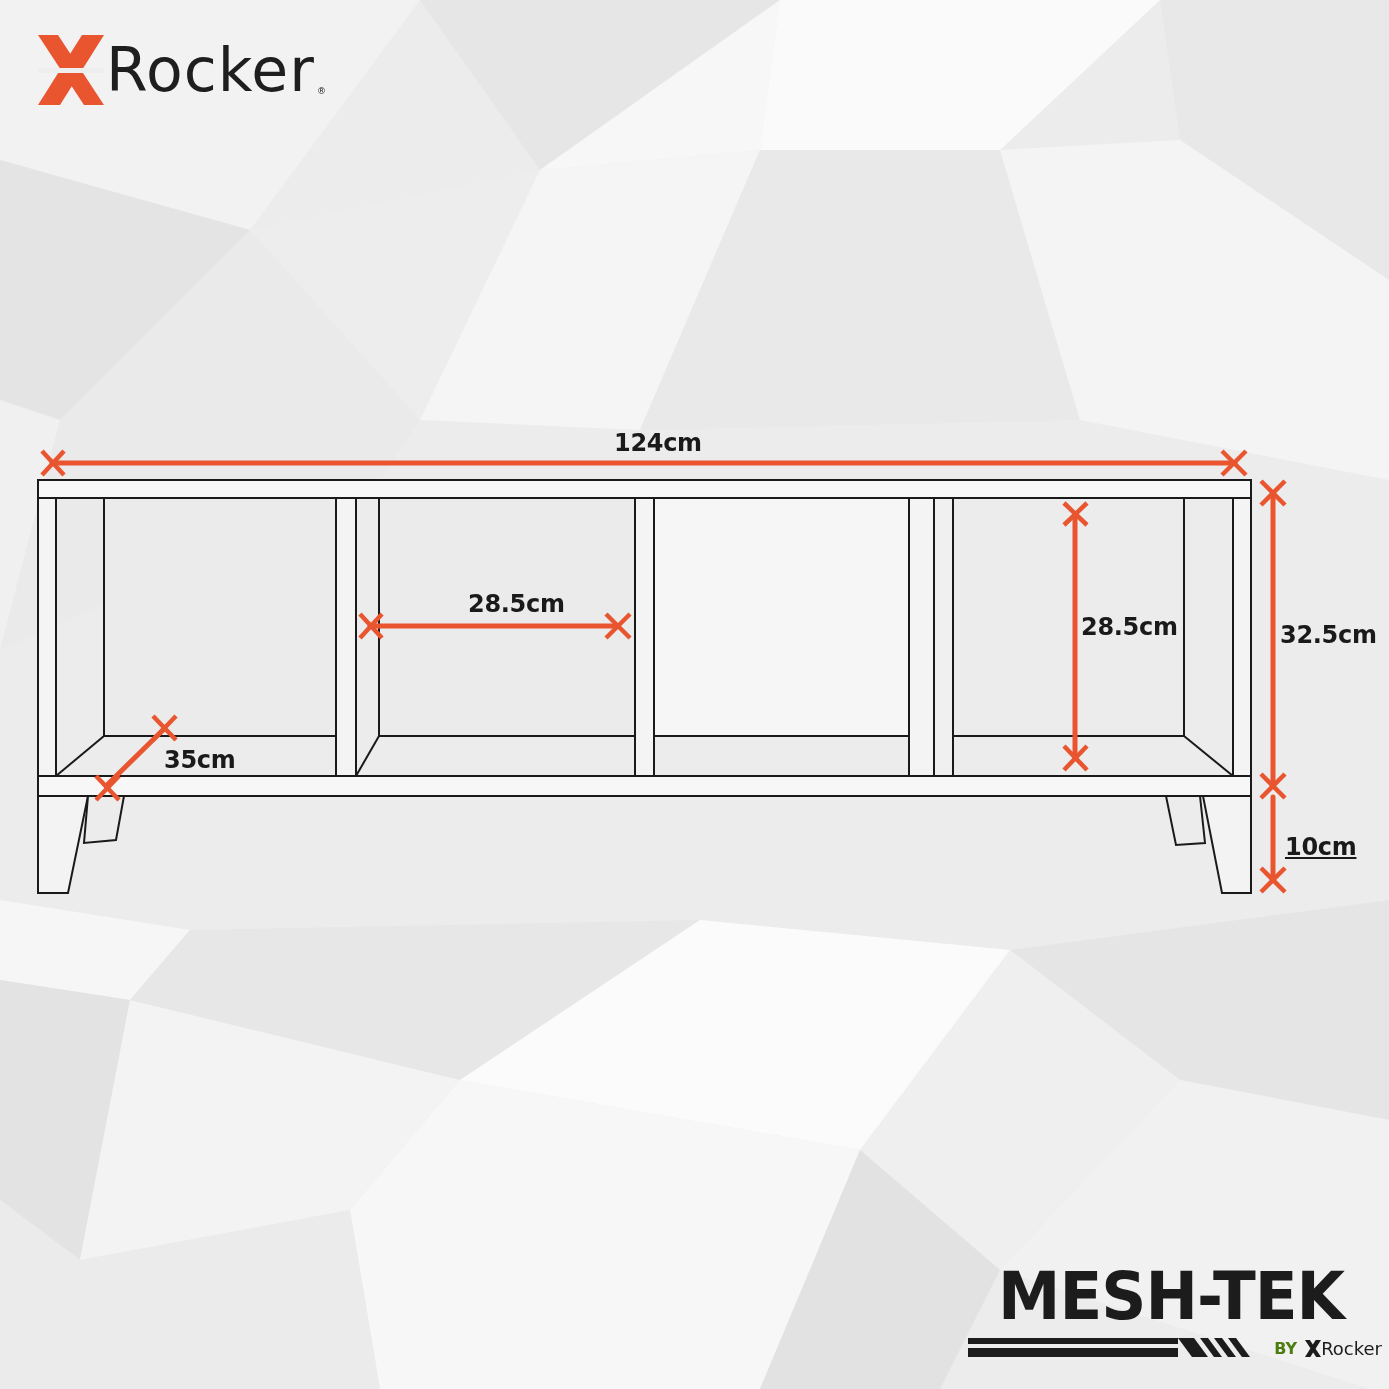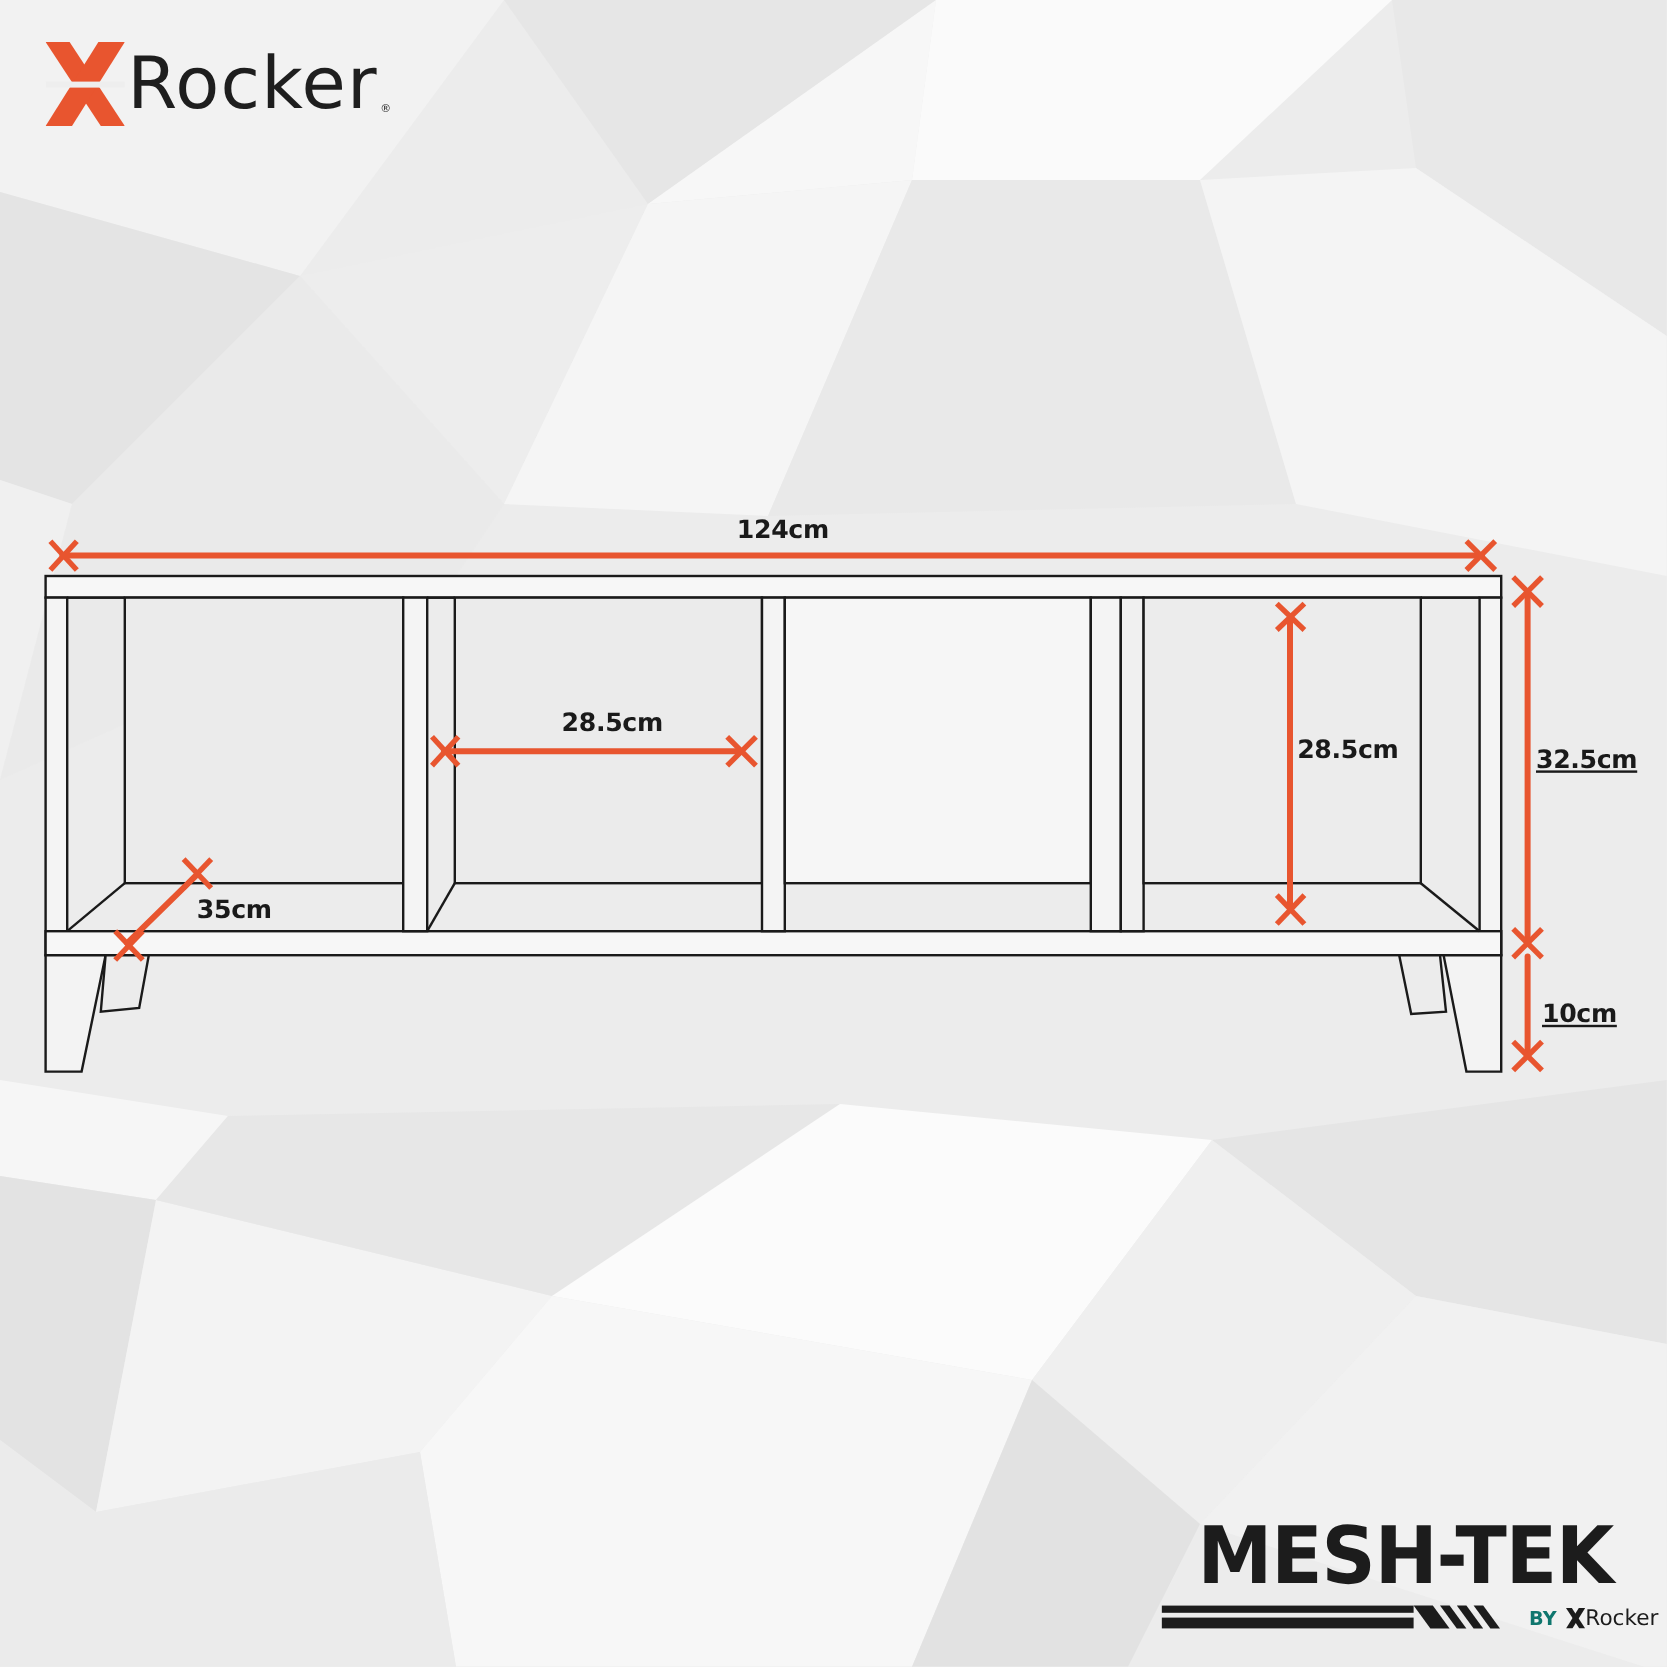--- a/index.html
+++ b/index.html
@@ -3,25 +3,25 @@
   <meta charset="utf-8">
   <style>
     html, body { margin: 0; padding: 0; }
     body { width: 1389px; height: 1389px; overflow: hidden; background: #eeeeee; position: relative; font-family: "DejaVu Sans", sans-serif; }
     #bg { position: absolute; left: 0; top: 0; width: 1389px; height: 1389px; }
     #drawing { position: absolute; left: 0; top: 0; width: 1389px; height: 1389px; }
     .logo { position: absolute; left: 38px; top: 30px; height: 80px; display: flex; align-items: center; }
     .logo-x { width: 66px; height: 70px; }
     .logo-text { font-family: "DejaVu Sans", sans-serif; font-size: 60px; color: #1e1e1e; letter-spacing: 1px; margin-left: 2px; line-height: 1; }
     .logo-reg { font-size: 9px; color: #1e1e1e; align-self: flex-end; margin-bottom: 14px; margin-left: 2px; }
-    .dim-label { position: absolute; font-family: "DejaVu Sans", sans-serif; font-weight: bold; font-size: 21px; color: #1a1a1a; white-space: nowrap; letter-spacing: -0.3px; }
+    .dim-label { position: absolute; font-family: "DejaVu Sans", sans-serif; font-weight: bold; font-size: 24px; color: #1a1a1a; white-space: nowrap; letter-spacing: -0.3px; }
     .brand { position: absolute; left: 968px; top: 1268px; width: 414px; height: 94px; }
     .brand-title { position: absolute; left: 30px; top: -4px; font-family: "DejaVu Sans", sans-serif; font-weight: bold; font-size: 66px; color: #1c1c1c; letter-spacing: -1px; line-height: 1; transform: scaleX(0.95); transform-origin: left; }
     .brand-by { position: absolute; right: 0; top: 70px; display: flex; align-items: center; gap: 8px; }
-    .brand-by-word { font-family: "DejaVu Sans", sans-serif; font-weight: bold; font-size: 16px; color: #0f766e; }
+    .brand-by-word { font-family: "DejaVu Sans", sans-serif; font-weight: bold; font-size: 16px; color: #4d7c0f; }
     .brand-by-xr { font-family: "DejaVu Sans", sans-serif; font-size: 18px; color: #1c1c1c; }
   </style>
 </head>
 <body>
 
 <svg id="bg" viewBox="0 0 1389 1389" xmlns="http://www.w3.org/2000/svg">
   <rect width="1389" height="1389" fill="#ececec"></rect>
   <polygon points="0,0 420,0 250,230 0,160" fill="#f2f2f2"></polygon>
   <polygon points="420,0 780,0 540,170" fill="#e6e6e6"></polygon>
   <polygon points="540,170 780,0 760,150" fill="#f7f7f7"></polygon>
@@ -155,21 +155,21 @@
     <polygon points="44,0 66,0 22,70 0,70" fill="#e8552f"></polygon>
     <rect x="0" y="33" width="66" height="5" fill="#eeeeee"></rect>
   </svg>
   <span class="logo-text">Rocker</span>
   <span class="logo-reg">®</span>
 </div>
 
 <div class="dim-label" style="left:614px; top:429px;">124cm</div>
 <div class="dim-label" style="left:468px; top:590px;">28.5cm</div>
 <div class="dim-label" style="left:1081px; top:613px;">28.5cm</div>
-<div class="dim-label" style="left:1280px; top:621px;text-decoration:underline;">32.5cm</div>
+<div class="dim-label" style="left:1280px; top:621px;">32.5cm</div>
 <div class="dim-label" style="left:1285px; top:833px;text-decoration:underline;">10cm</div>
 <div class="dim-label" style="left:164px; top:746px;">35cm</div>
 
 <div class="brand">
   <svg width="414" height="94" viewBox="0 0 414 94" xmlns="http://www.w3.org/2000/svg" style="position:absolute;left:0;top:0;">
     <polygon points="0,66 0,64 2,40 18,4 40,4 18,54 50,4 58,4 36,66" fill="#1c1c1c" opacity="0"></polygon>
     <rect x="0" y="70" width="210" height="6" fill="#1c1c1c"></rect>
     <rect x="0" y="80" width="210" height="9" fill="#1c1c1c"></rect>
     <polygon points="210,70 226,70 240,89 224,89" fill="#1c1c1c"></polygon>
     <polygon points="232,70 240,70 254,89 246,89" fill="#1c1c1c"></polygon>

